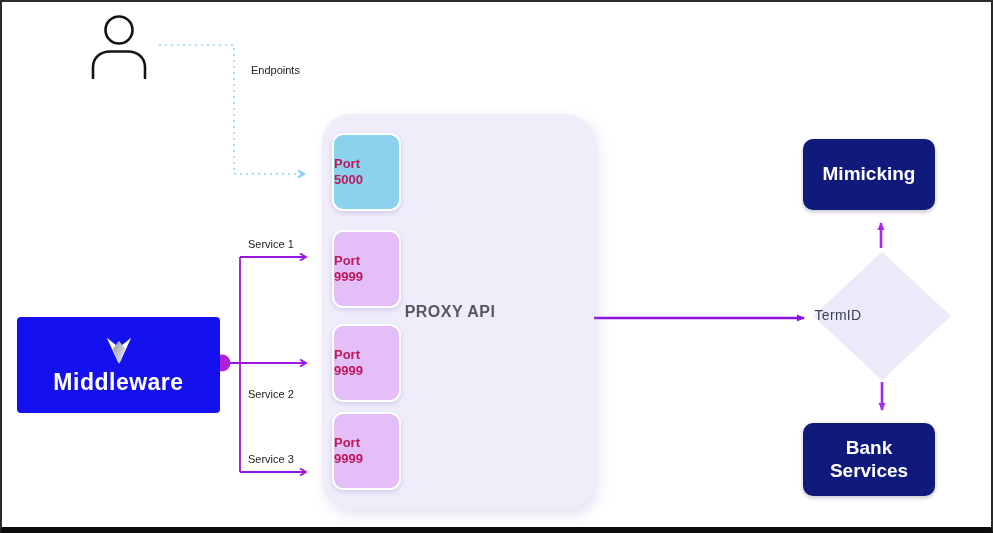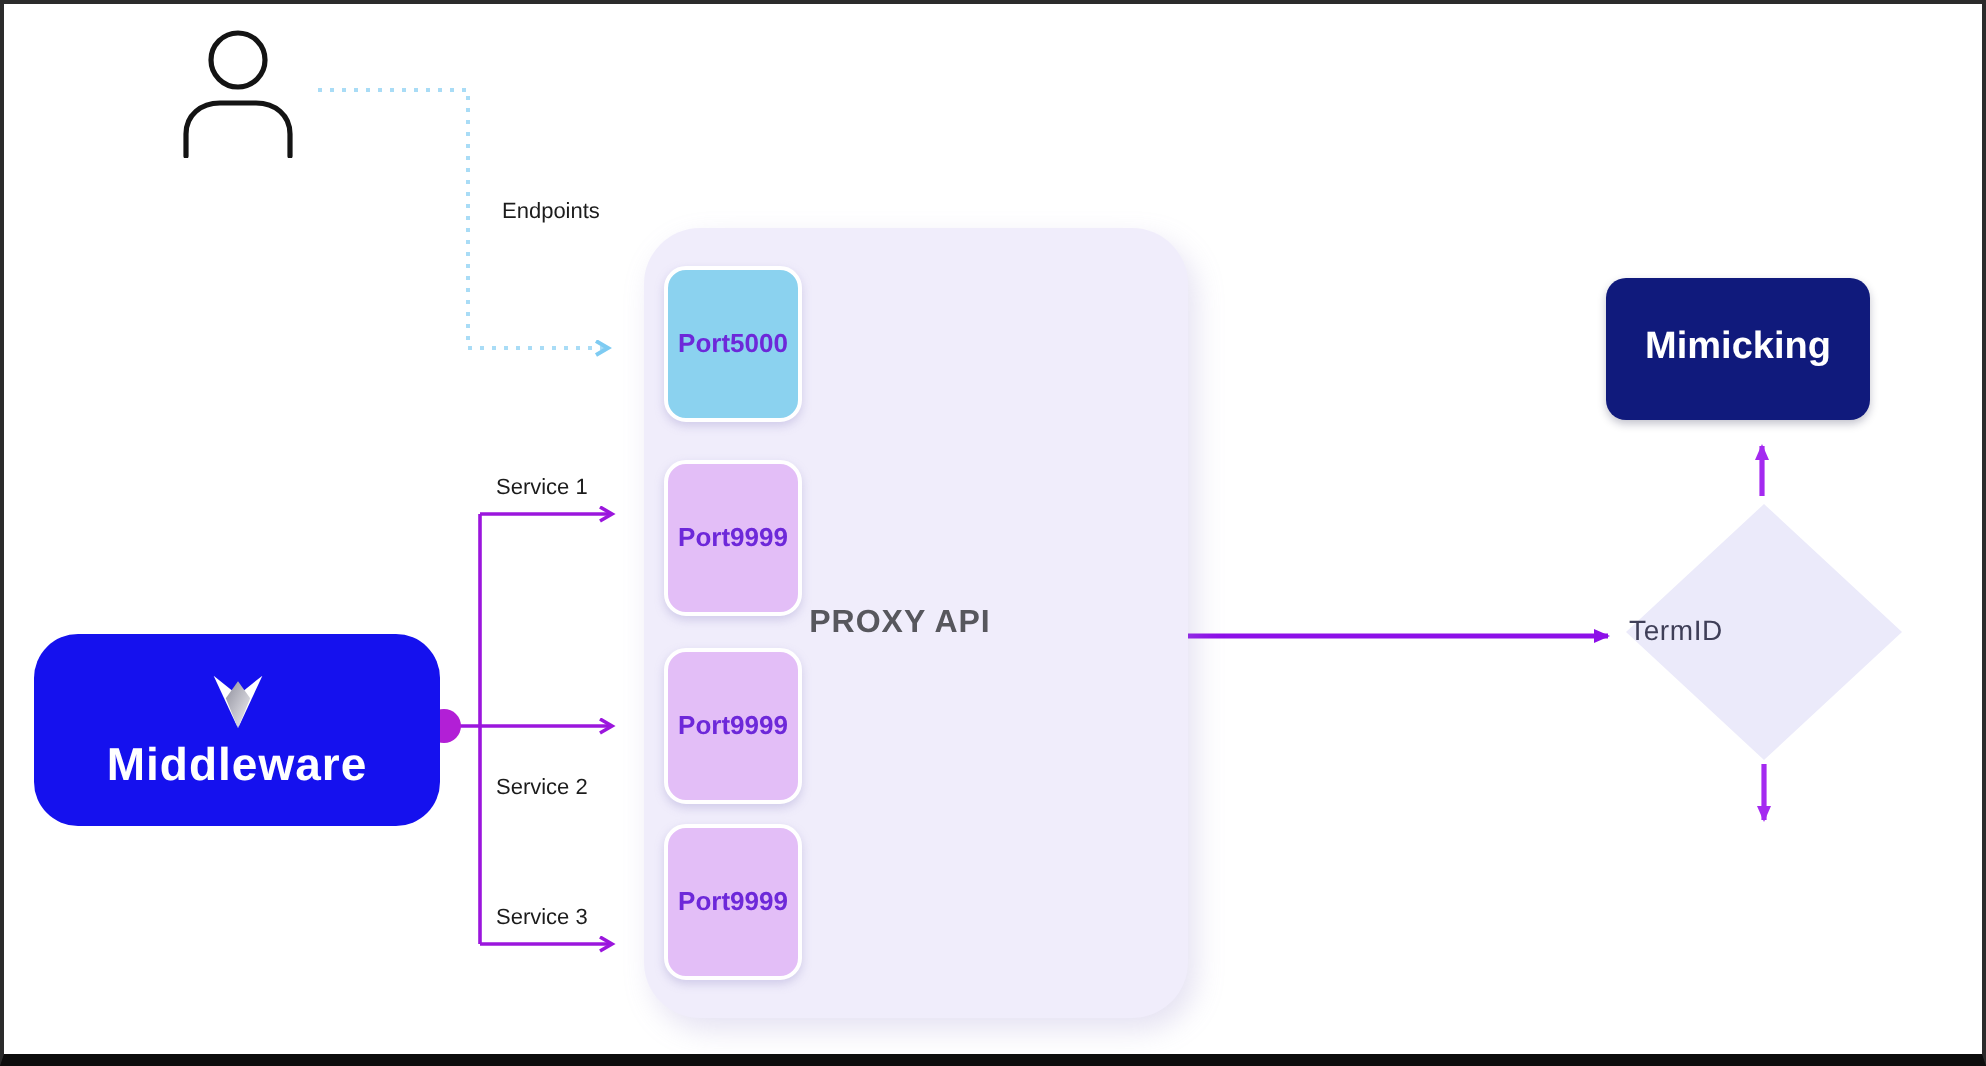--- a/index.html
+++ b/index.html
@@ -54,40 +54,40 @@
     color: #57575d;
   }
 
   .port-box {
     position: absolute;
     left: 330px;
     width: 69px; height: 78px;
     border: 2px solid #ffffff;
     border-radius: 11px;
     display: flex;
-    flex-direction: row;
-    align-items: center;
+    flex-direction: column;
+    align-items: flex-start;
     justify-content: center;
-    color: #6d28d9;
+    color: #be185d;
     font-size: 13px;
     font-weight: bold;
     line-height: 1.25;
     text-align: center;
     box-shadow: 0 2px 5px rgba(150, 140, 200, 0.35);
   }
   .port-blue   { background: #8bd2ef; }
   .port-purple { background: #e3bef7; }
 
   
   .middleware {
     position: absolute;
     left: 15px; top: 315px;
     width: 203px; height: 96px;
     background: #1511ee;
-    border-radius: 22px;
+    border-radius: 4px;
     display: flex;
     flex-direction: column;
     align-items: center;
     justify-content: center;
     gap: 3px;
   }
   .middleware-label {
     color: #ffffff;
     font-size: 23px;
     font-weight: bold;
@@ -161,21 +161,21 @@
     <path d="M879,246 V221" fill="none" stroke="#a42af0" stroke-width="2.6" marker-end="url(#tri-magenta)"></path>
 
     <path d="M880,380 V408" fill="none" stroke="#a42af0" stroke-width="2.6" marker-end="url(#tri-magenta)"></path>
   </svg>
 
   <svg class="person" viewBox="0 0 60 65" xmlns="http://www.w3.org/2000/svg">
     <circle cx="29" cy="16" r="13.5" fill="none" stroke="#141414" stroke-width="2.6"></circle>
     <path d="M3 64 V53 C3 43.5 10.5 37.5 20 37.5 H38 C47.5 37.5 55 43.5 55 53 V64" fill="none" stroke="#141414" stroke-width="2.6" stroke-linecap="round"></path>
   </svg>
 
-  <div class="conn-label" style="left:249px; top:62px;margin-top:36px;">Endpoints</div>
+  <div class="conn-label" style="left:249px; top:62px;">Endpoints</div>
 
   <div class="conn-label" style="left:246px; top:236px;">Service 1</div>
   <div class="conn-label" style="left:246px; top:342px;margin-top:44px;">Service 2</div>
   <div class="conn-label" style="left:246px; top:451px;">Service 3</div>
 
   <div class="middleware">
     <svg width="30" height="32" viewBox="0 0 32 34" xmlns="http://www.w3.org/2000/svg">
       <defs>
         <linearGradient id="gemGrad" x1="0" y1="0" x2="1" y2="1">
           <stop offset="0" stop-color="#8f8f9c"></stop>
@@ -208,14 +208,18 @@
     <span>Port</span>
     <span>9999</span>
   </div>
 
   <div class="termid-label">TermID</div>
 
   <div class="navy-node mimicking">
     <span>Mimicking</span>
   </div>
 
+  <div class="navy-node bank">
+    <span>Bank</span>
+    <span>Services</span>
+  </div>
 
 </div>
 
 </body></html>

